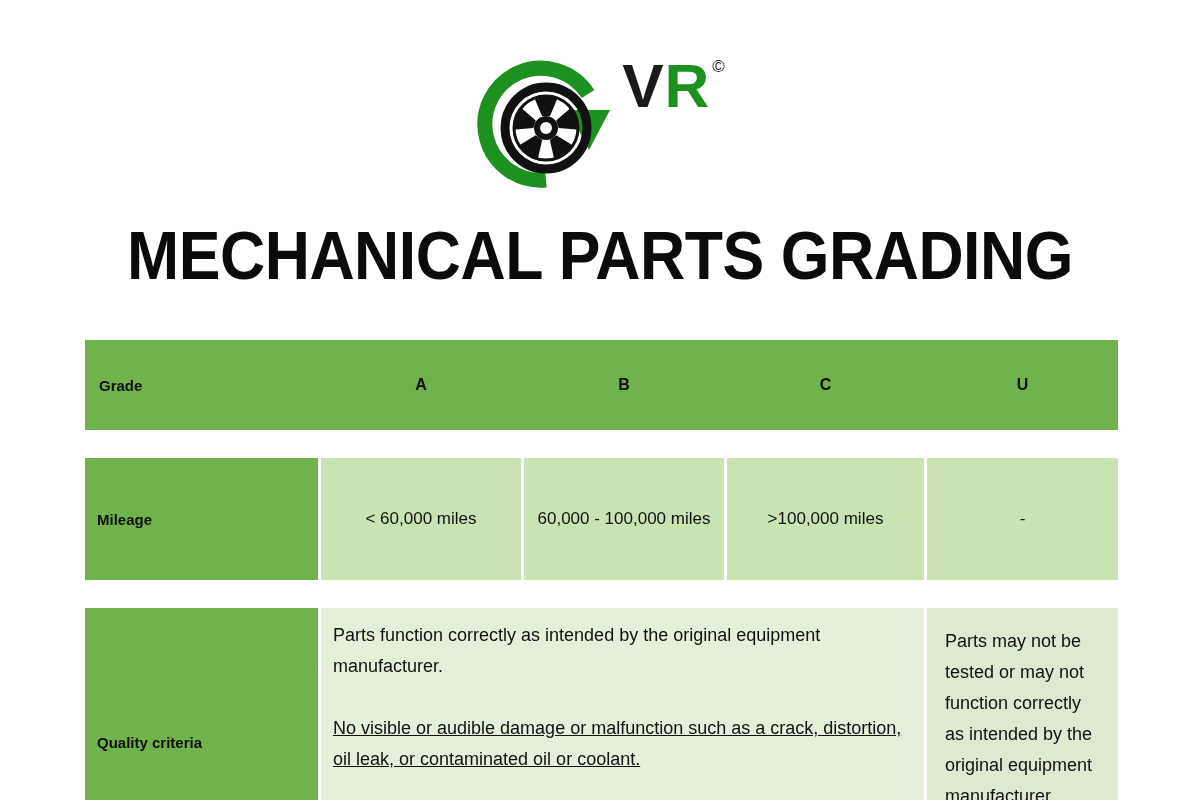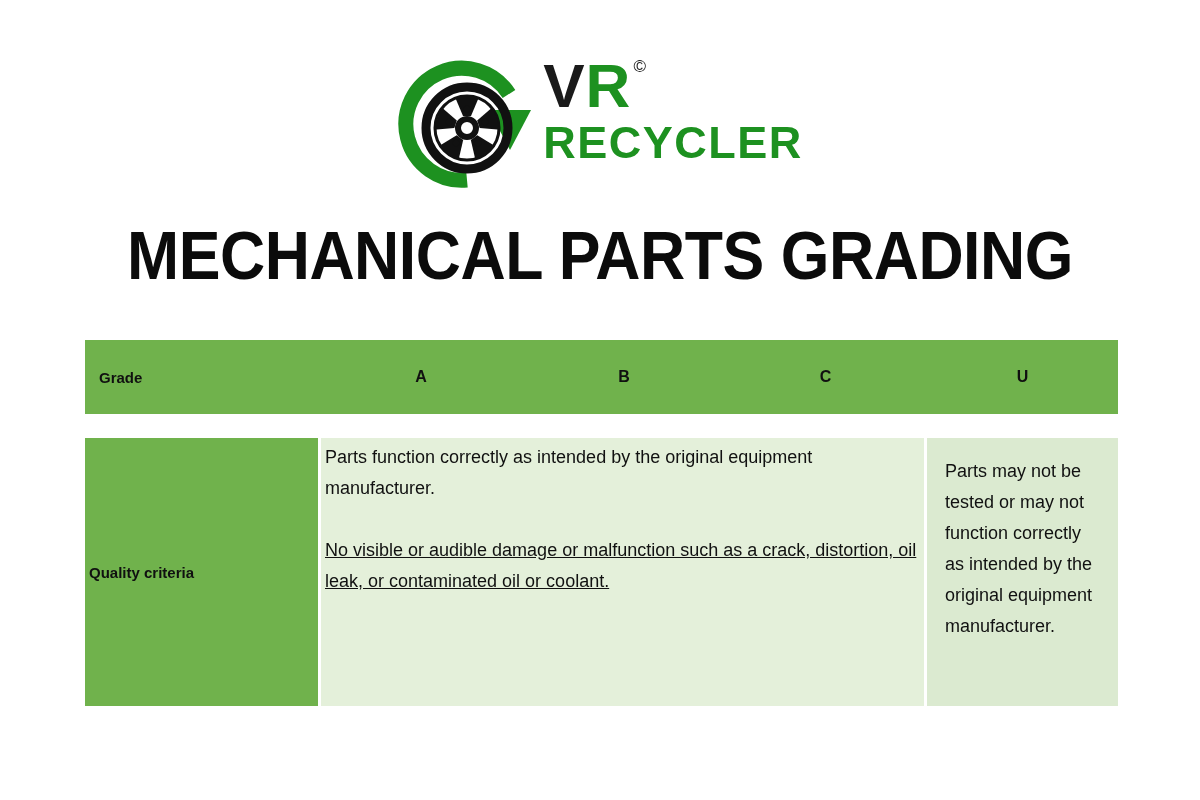--- a/index.html
+++ b/index.html
@@ -110,21 +110,21 @@
     position: absolute;
     left: 85px;
     top: 340px;
     width: 1033px;
     border-collapse: separate;
     border-spacing: 0;
     table-layout: fixed;
   }
   .grade-table td {
     vertical-align: middle;
-    padding: 4px;
+    padding: 12px;
     border: 0;
   }
   .hdr {
     background: #70b24c;
     height: 66px;
     text-align: center;
     font-weight: bold;
     font-size: 16px;
     color: #101010;
   }
@@ -216,21 +216,20 @@
         </g>
       </svg>
     </div>
 
     <div class="logo-words">
       <div class="logo-line1">
         <span class="lw-black">V</span>
           <span class="lw-green">R</span>
           <span class="logo-c">©</span>
       </div>
-      <div class="logo-line3">RECYCLER</div>
     </div>
 
   </div>
 </div>
 
 <div class="page-title">MECHANICAL PARTS GRADING</div>
 
 <table class="grade-table">
   <colgroup>
     <col style="width:233px">
@@ -254,20 +253,31 @@
     <td class="hdr"></td>
     <td class="hdr">C</td>
     <td class="hdr"></td>
     <td class="hdr">U</td>
   </tr>
 
   <tr>
     <td class="rowgap" colspan="9"></td>
   </tr>
 
+  <tr class="row-mileage">
+    <td class="lbl">Mileage</td>
+    <td class="colgap"></td>
+    <td class="cell-mileage">&lt; 60,000 miles</td>
+    <td class="colgap"></td>
+    <td class="cell-mileage">60,000 - 100,000 miles</td>
+    <td class="colgap"></td>
+    <td class="cell-mileage">&gt;100,000 miles</td>
+    <td class="colgap"></td>
+    <td class="cell-mileage">-</td>
+  </tr>
 
   <tr>
     <td class="rowgap" colspan="9"></td>
   </tr>
 
   <tr class="row-quality">
     <td class="lbl">Quality criteria</td>
     <td class="colgap"></td>
     <td class="cell-quality" colspan="5">
       <p>Parts function correctly as intended by the original equipment manufacturer.</p>

